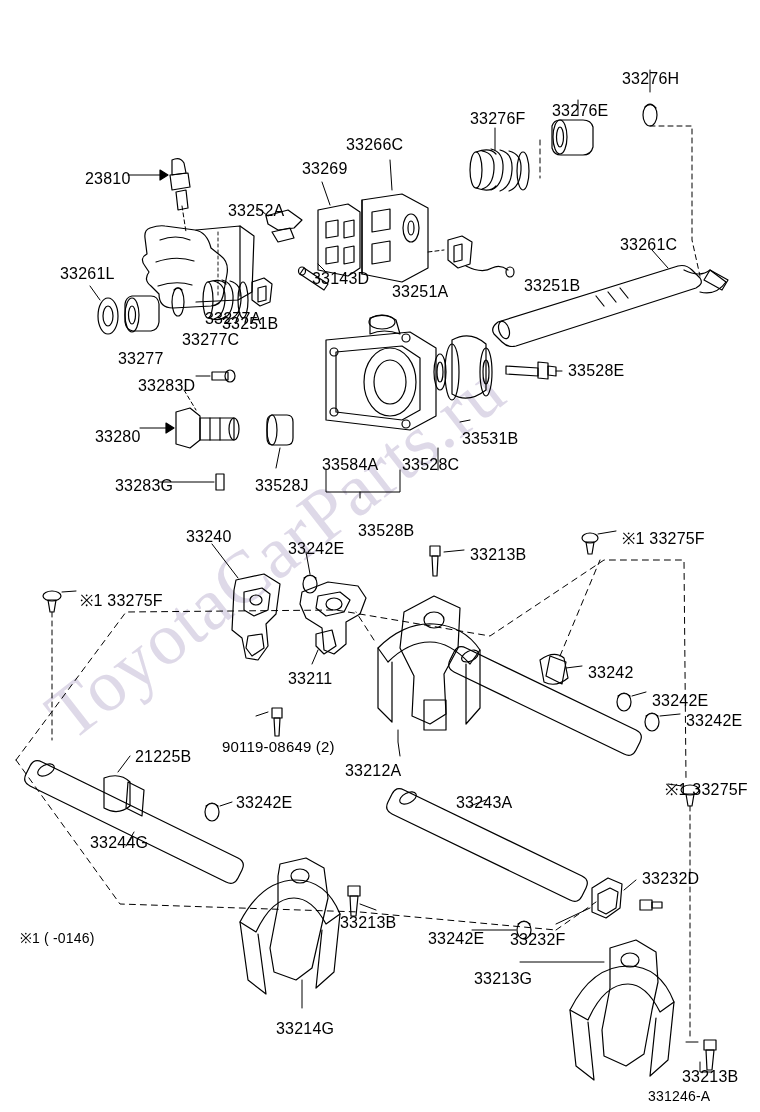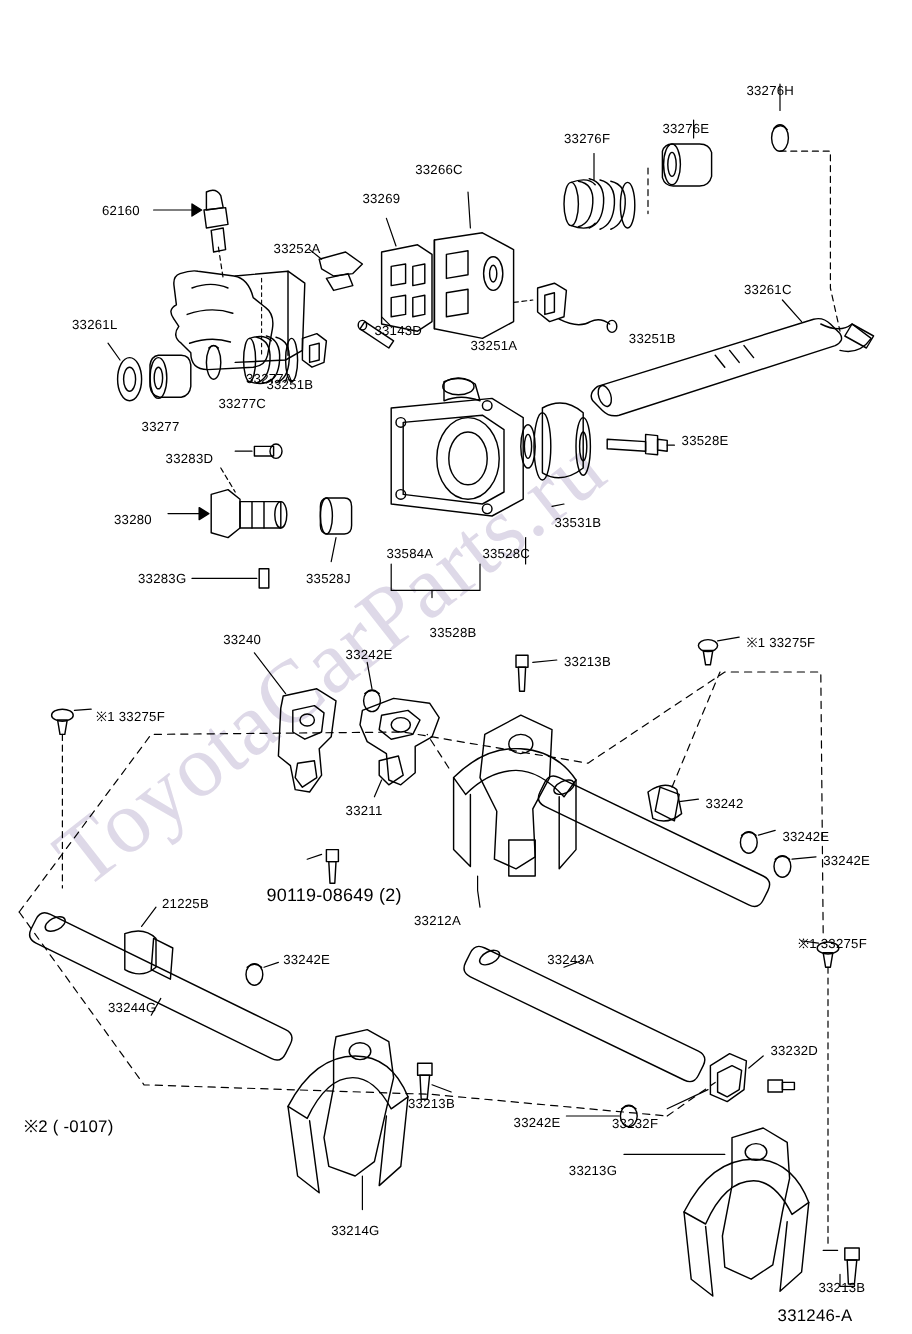--- a/index.html
+++ b/index.html
@@ -40,21 +40,21 @@
   #art {
     position: absolute;
     left: 0;
     top: 0;
     z-index: 10;
   }
   .lbl {
     position: absolute;
     z-index: 20;
     font-family: "Liberation Sans", sans-serif;
-    font-size: 11px;
+    font-size: 16px;
     color: #000000;
     white-space: nowrap;
     letter-spacing: .2px;
   }
   .lbl.small {
     font-size: 15px;
   }
   .lbl.footer {
     font-size: 14px;
   }
@@ -331,21 +331,21 @@
 
     </g>
   </svg>
 
   <div id="labels">
     <div class="lbl" style="left:622px;top:70px">33276H</div>
     <div class="lbl" style="left:552px;top:102px">33276E</div>
     <div class="lbl" style="left:470px;top:110px">33276F</div>
     <div class="lbl" style="left:346px;top:136px">33266C</div>
     <div class="lbl" style="left:302px;top:160px">33269</div>
-    <div class="lbl" style="left:85px;top:170px">62160</div>
+    <div class="lbl" style="left:85px;top:170px">23810</div>
     <div class="lbl" style="left:228px;top:202px">33252A</div>
     <div class="lbl" style="left:620px;top:236px">33261C</div>
     <div class="lbl" style="left:60px;top:265px">33261L</div>
     <div class="lbl" style="left:312px;top:270px">33143D</div>
     <div class="lbl" style="left:392px;top:283px">33251A</div>
     <div class="lbl" style="left:524px;top:277px">33251B</div>
     <div class="lbl" style="left:205px;top:310px">33277A</div>
     <div class="lbl" style="left:222px;top:315px">33251B</div>
     <div class="lbl" style="left:182px;top:331px">33277C</div>
     <div class="lbl" style="left:118px;top:350px">33277</div>
@@ -376,16 +376,16 @@
     <div class="lbl" style="left:90px;top:834px">33244G</div>
     <div class="lbl" style="left:340px;top:914px">33213B</div>
     <div class="lbl" style="left:642px;top:870px">33232D</div>
     <div class="lbl" style="left:428px;top:930px">33242E</div>
     <div class="lbl" style="left:510px;top:931px">33232F</div>
     <div class="lbl" style="left:474px;top:970px">33213G</div>
     <div class="lbl" style="left:276px;top:1020px">33214G</div>
     <div class="lbl" style="left:682px;top:1068px">33213B</div>
   </div>
 
-  <div class="lbl footer" style="left:20px;top:928px">※2 (      -0107)</div>
+  <div class="lbl footer" style="left:20px;top:928px">※1 (      -0146)</div>
   <div class="lbl footer" style="left:648px;top:1088px">331246-A</div>
 
 </div>
 
 </body></html>

